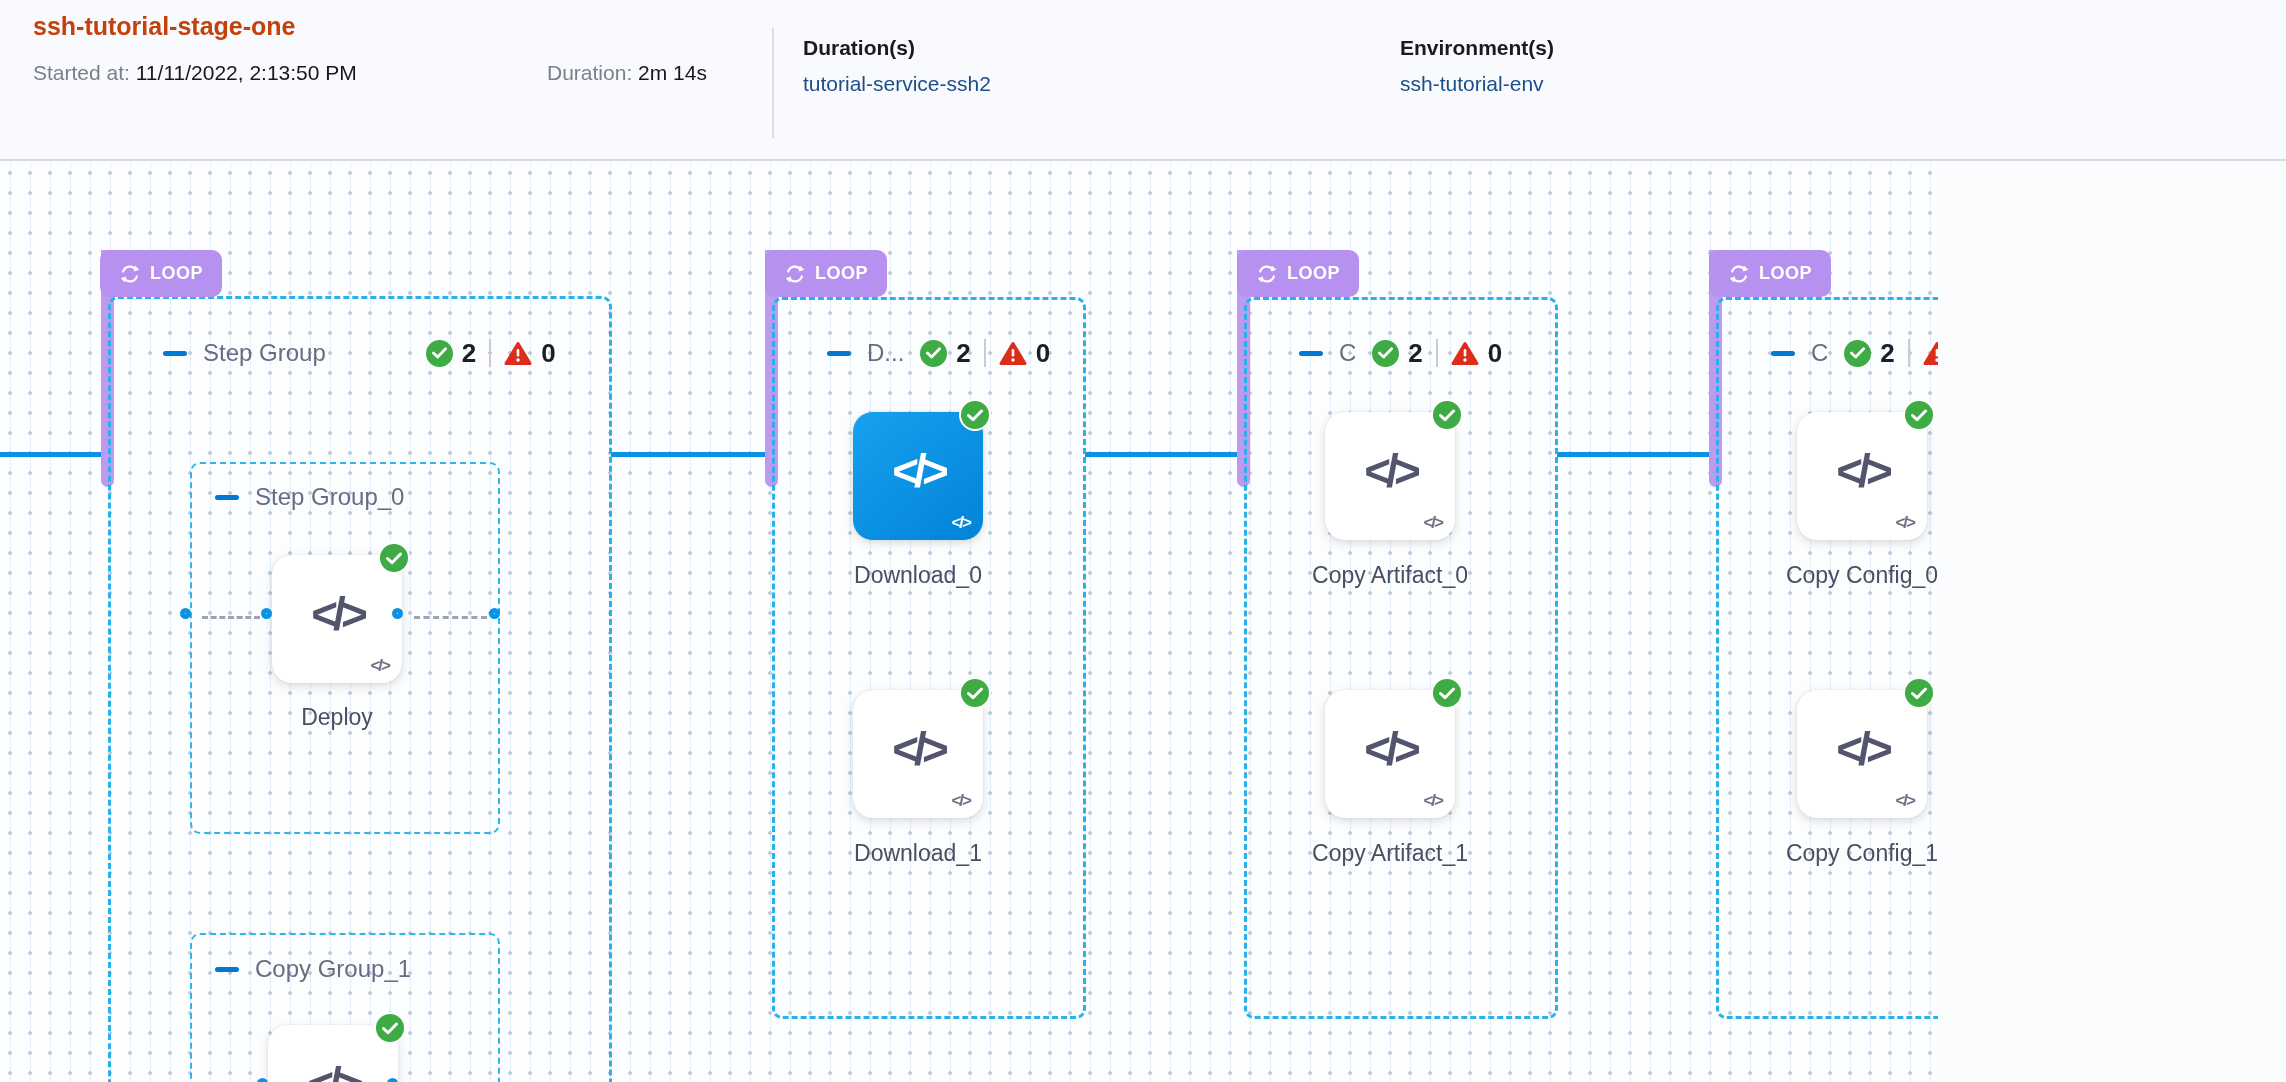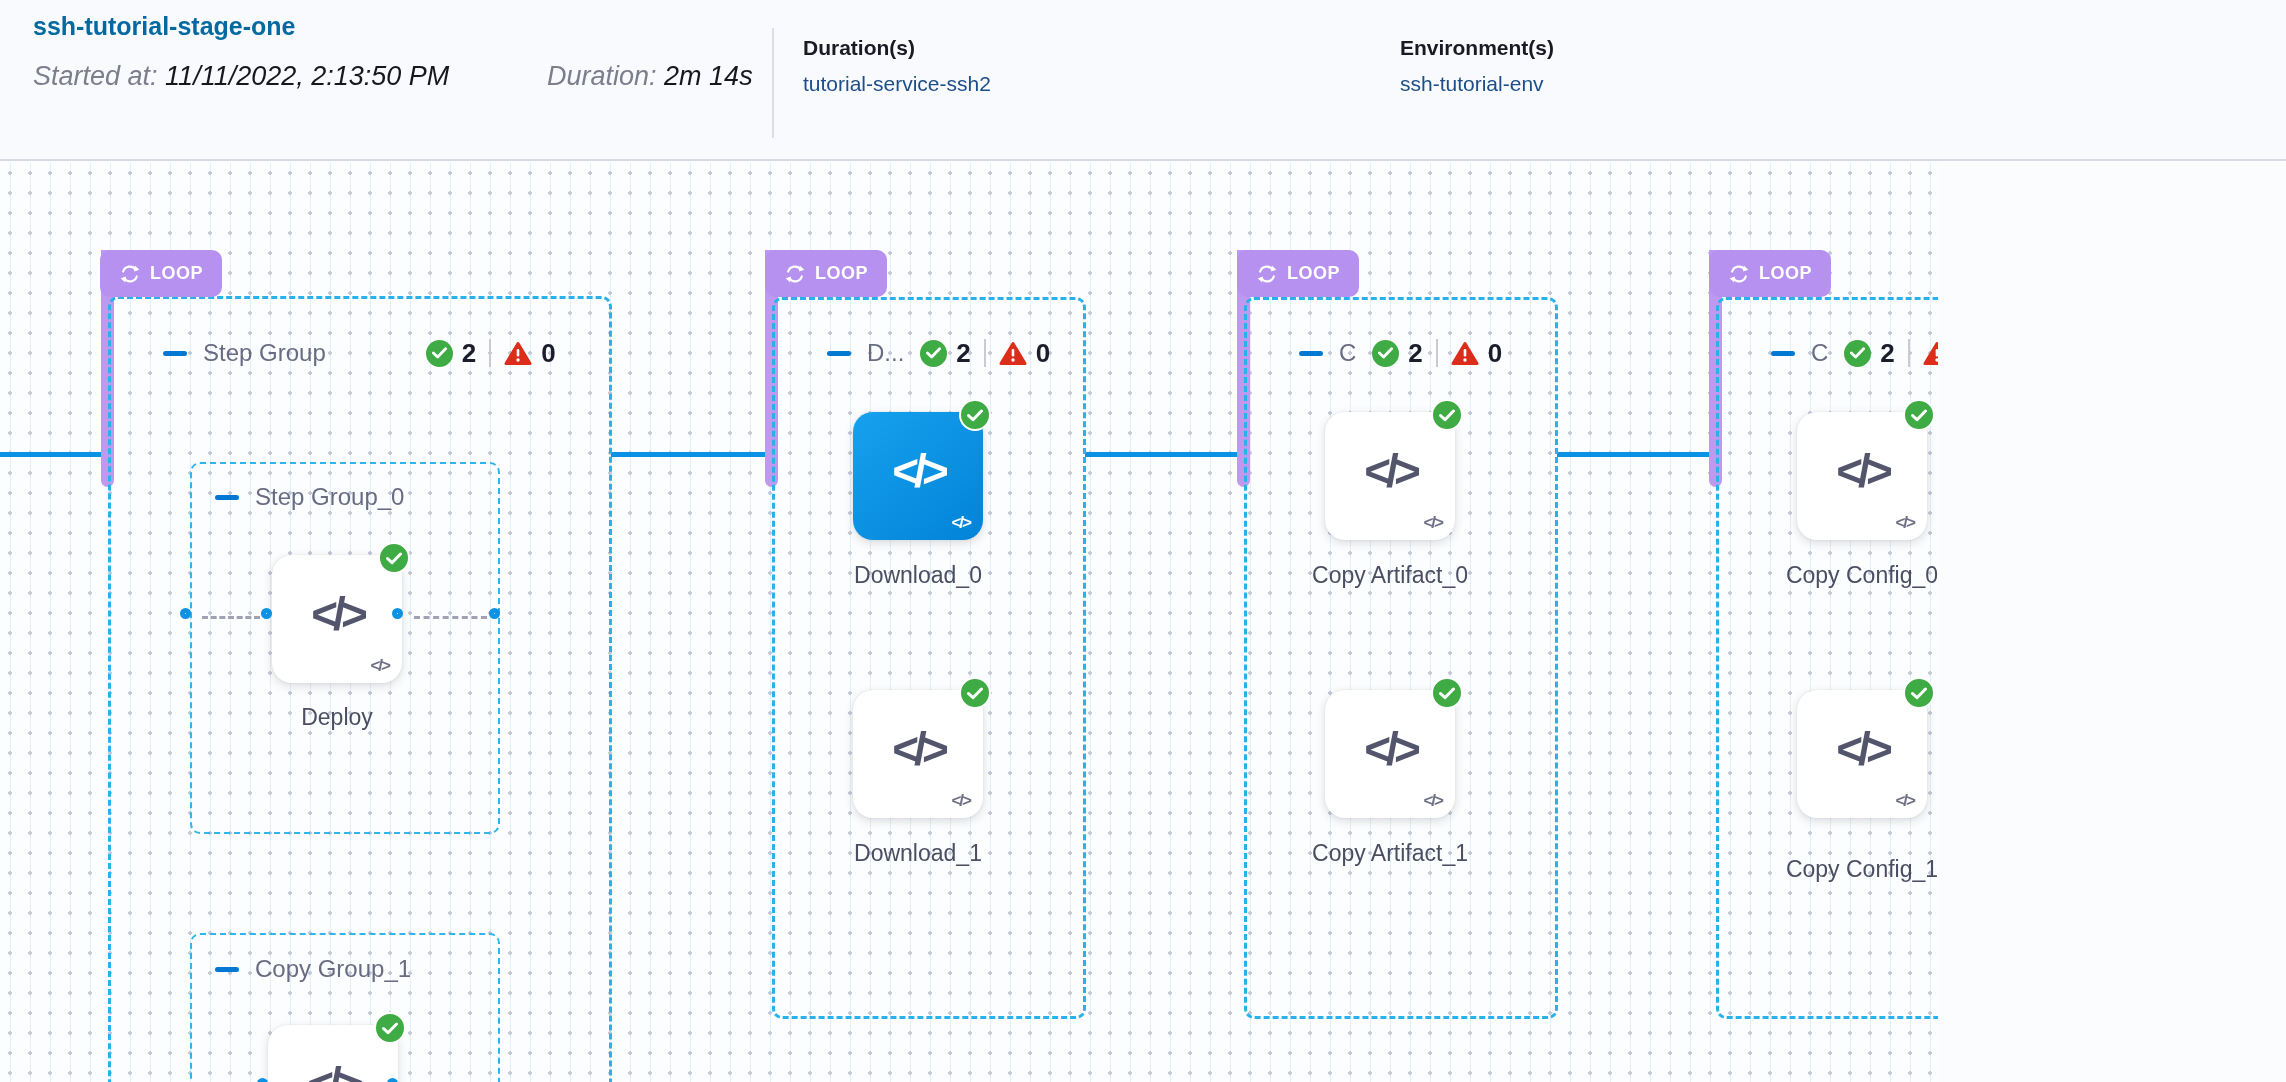--- a/index.html
+++ b/index.html
@@ -3,22 +3,22 @@
 <meta charset="utf-8">
 <style>
   * { margin:0; padding:0; box-sizing:border-box; }
   html,body { background:#fff; }
   body { font-family:"Liberation Sans","DejaVu Sans",sans-serif; }
   #stage { position:relative; width:2286px; height:1082px; overflow:hidden; background:#fbfcfd; }
 
   
   .hdr { position:absolute; left:0; top:0; width:2286px; height:161px;
          background:#f9fafd; border-bottom:2px solid #d8d9e2; z-index:20; }
-  .hdr-title { position:absolute; left:33px; top:12px; font-size:25px; font-weight:700; color:#0369a1; }
-  .meta { position:absolute; top:61px; font-size:27px; color:#17181f; white-space:nowrap;font-style:italic; }
+  .hdr-title { position:absolute; left:33px; top:12px; font-size:25px; font-weight:700; color:#c2410c; }
+  .meta { position:absolute; top:61px; font-size:21px; color:#17181f; white-space:nowrap; }
   .meta .lab { color:#7c7e8c; }
   .vsep { position:absolute; left:772px; top:28px; width:2px; height:110px; background:#dcdde6; }
   .svc-lab { position:absolute; top:36px; font-size:21px; font-weight:700; color:#191a24; }
   .svc-link { position:absolute; top:72px; font-size:21px; color:#1d4e89; cursor:pointer; }
 
   
   .canvas { position:absolute; left:0; top:163px; width:1938px; height:919px; overflow:hidden;
     background-color:#fcfdfe;
     background-image:
       linear-gradient(to right, rgba(160,205,235,.28) 1.5px, transparent 1.5px),
@@ -331,21 +331,21 @@
 
     <div class="step-card" style="left:1797px; top:527px;">
       <div class="code-glyph">&lt;/&gt;</div>
       <div class="code-mini">&lt;/&gt;</div>
     </div>
     <div class="check-badge" style="left:1903px; top:514px;">
       <svg width="16" height="13" viewBox="0 0 16 12">
           <path d="M1.5 6 L6 10.2 L14.5 1.5" stroke="#fff" stroke-width="3" fill="none" stroke-linecap="round" stroke-linejoin="round"></path>
         </svg>
     </div>
-    <div class="step-label" style="left:1742px; top:677px;margin-top:16px;">Copy Config_1</div>
+    <div class="step-label" style="left:1742px; top:677px;">Copy Config_1</div>
 
     <div class="end-node" style="left:2185px; top:263px;">
       <div class="end-square"></div>
     </div>
     <div class="ring" style="left:2175px; top:281px;"></div>
 
   </div>
 </div>
 
 </body></html>

